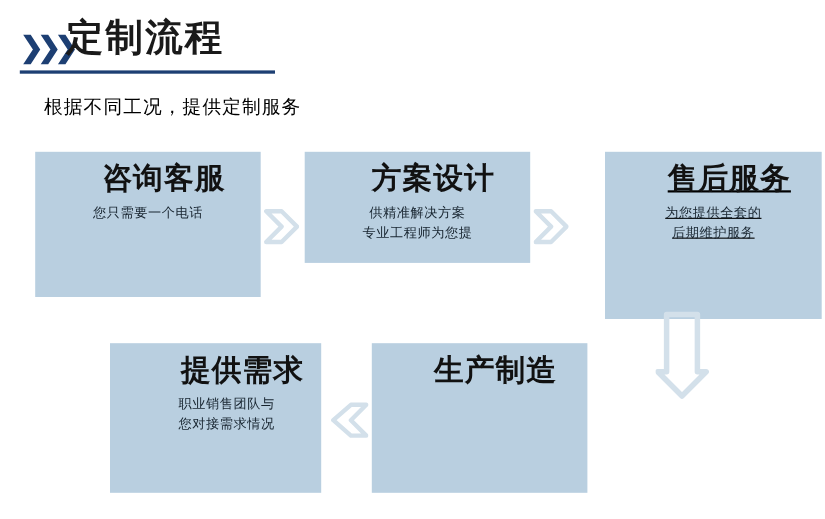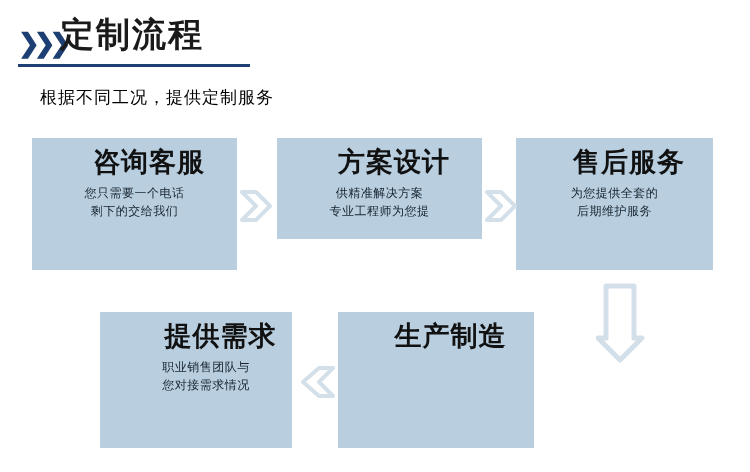--- a/index.html
+++ b/index.html
@@ -81,21 +81,21 @@
     margin-top: 4px;
     font-size: 12px;
     color: #16232e;
     line-height: 1.55;
     letter-spacing: 0.5px;
     padding: 0 10px;
   }
 
   #card-0 { left: 32px;  top: 138px; width: 205px; height: 132px; }
   #card-1 { left: 277px; top: 138px; width: 205px; height: 101px; }
-  #card-2 { left: 516px; top: 138px; width: 197px; height: 132px; }
+  #card-2 { left: 550px; top: 138px; width: 197px; height: 152px; text-decoration: underline; }
   #card-3 { left: 100px; top: 312px; width: 192px; height: 136px; padding-left: 20px; }
   #card-4 { left: 338px; top: 312px; width: 196px; height: 136px; }
 
   
   .arrow {
     position: absolute;
   }
   .arrow svg { display: block; }
 
   #arrow-0 { left: 240px; top: 186px; }
@@ -111,21 +111,20 @@
   <div id="header-title">定制流程</div>
   <div id="header-rule"></div>
 </div>
 
 <div id="subtitle">根据不同工况，提供定制服务</div>
 
 <div class="card" id="card-0">
   <div class="card-title">咨询客服</div>
   <div class="card-desc">
     <div>您只需要一个电话</div>
-    <div>剩下的交给我们</div>
   </div>
 </div>
 
 <div class="card" id="card-1">
   <div class="card-title">方案设计</div>
   <div class="card-desc">
     <div>供精准解决方案</div>
     <div>专业工程师为您提</div>
   </div>
 </div>

